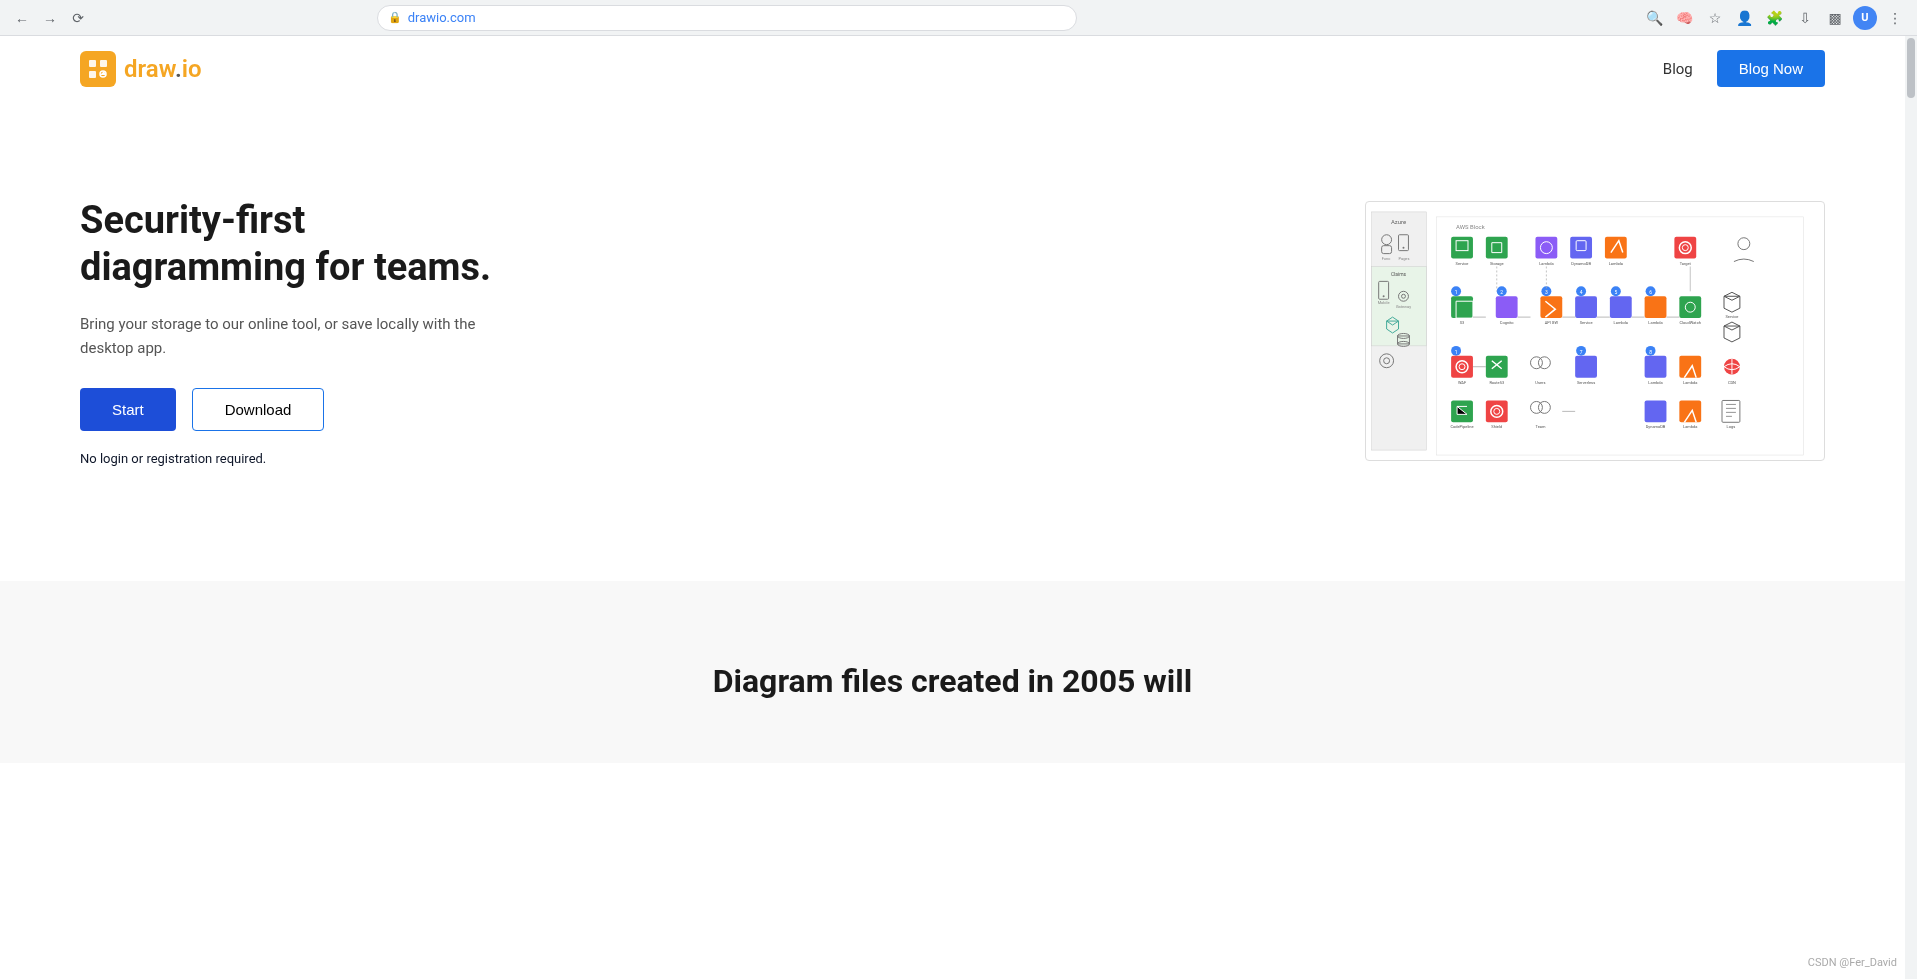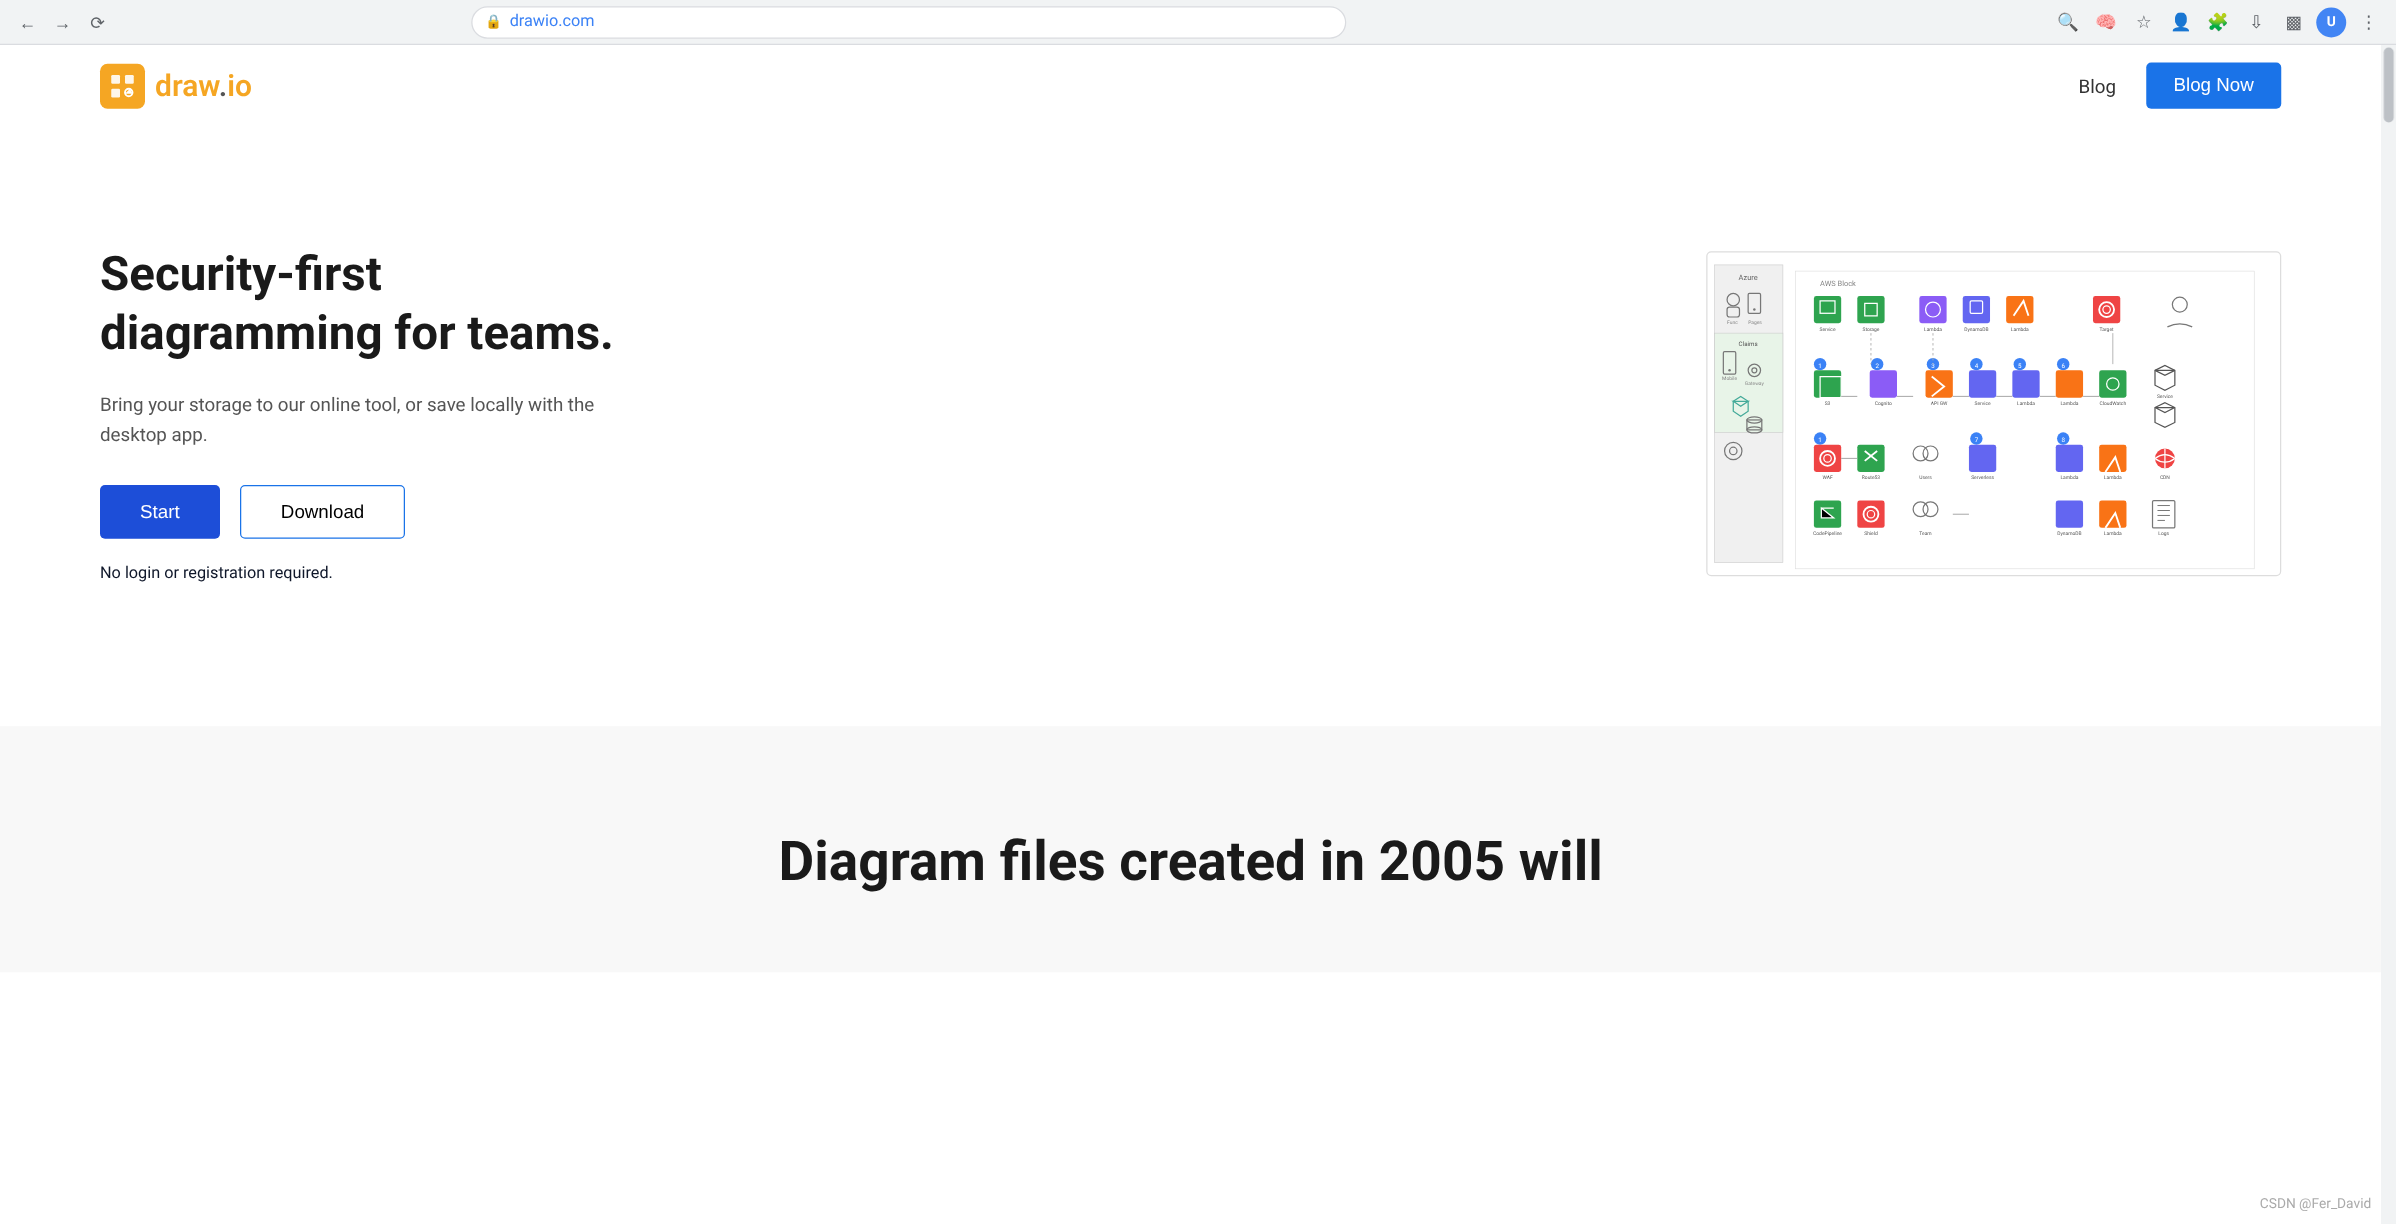--- a/index.html
+++ b/index.html
@@ -229,21 +229,21 @@
     }
 
     
     .lower-section {
       background: #f8f8f8;
       padding: 80px 80px 60px;
       text-align: center;
       min-height: 180px;
     }
     .lower-title {
-      font-size: 44px;
+      font-size: 32px;
       font-weight: 700;
       color: #1a1a1a;
       line-height: 1.3;
     }
 
     
     .diagram-svg {
       width: 100%;
       height: 100%;
     }

